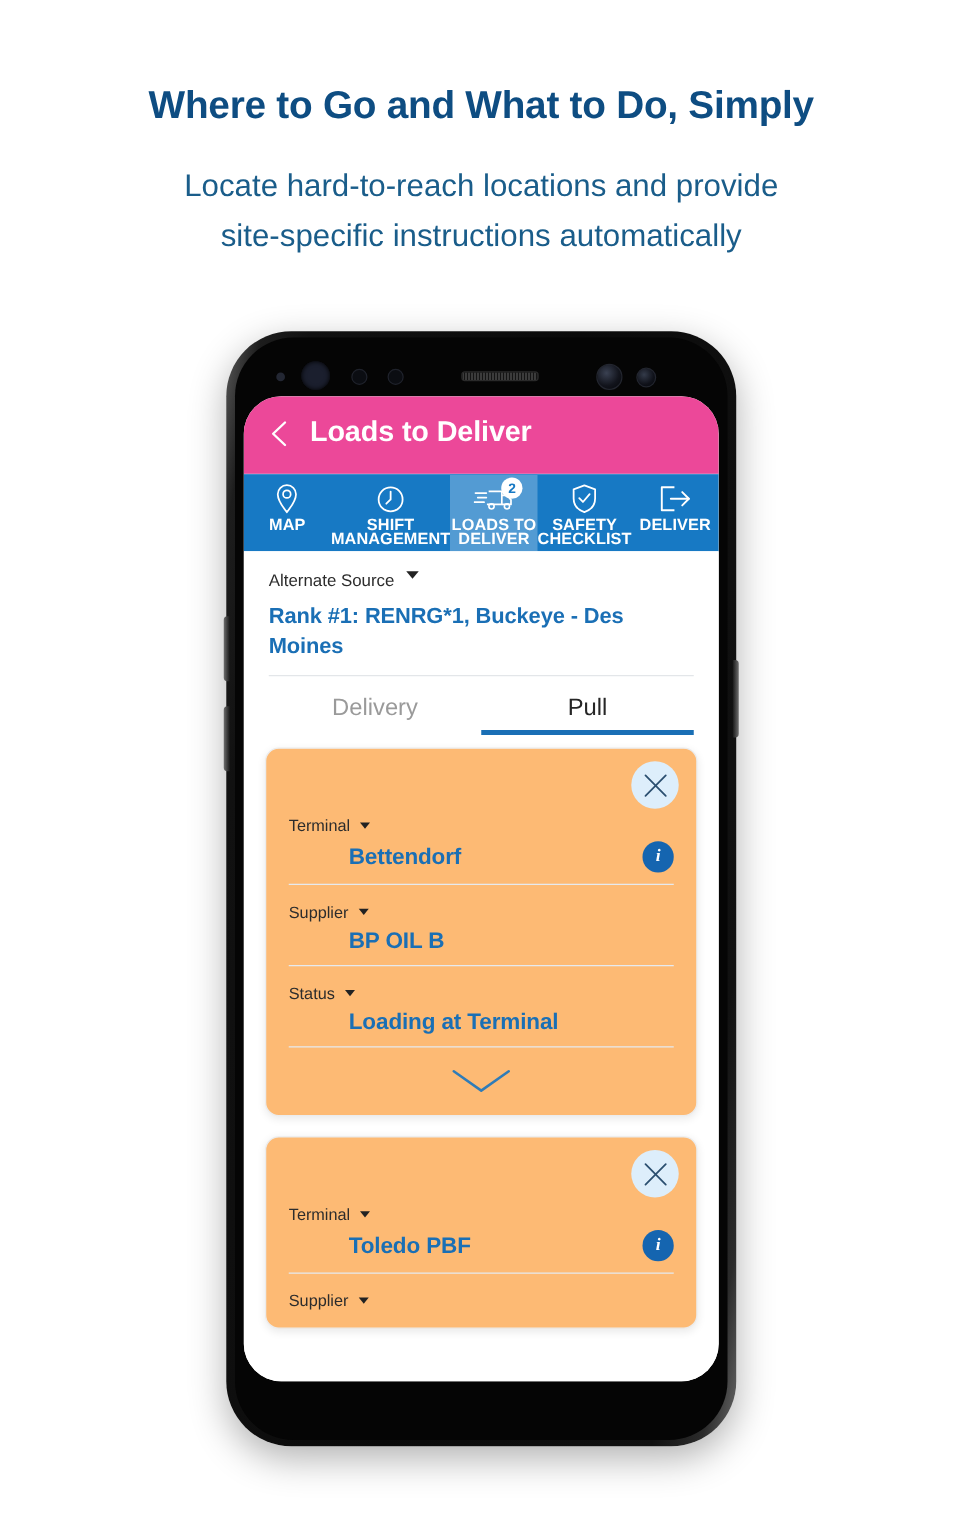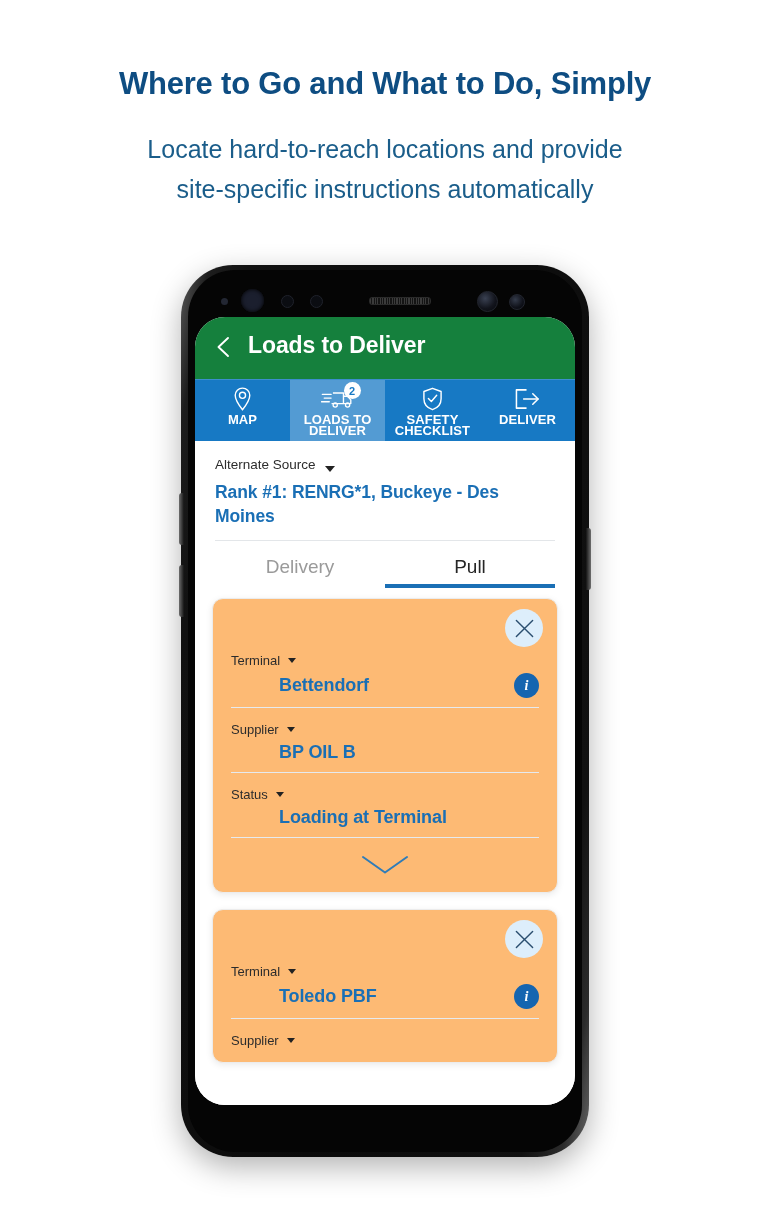--- a/index.html
+++ b/index.html
@@ -121,21 +121,21 @@
   .screen {
     position: absolute;
     left: 14px; top: 52px; right: 14px; bottom: 52px;
     border-radius: 30px;
     overflow: hidden;
     background: #ffffff;
   }
 
   
   .appbar {
-    background: #15803d;
+    background: #ec4899;
     height: 62px;
     position: relative;
   }
   .back-chevron {
     position: absolute;
     left: 17px; top: 18px;
     width: 24px; height: 24px;
     cursor: pointer;
   }
   .app-title {
@@ -201,21 +201,21 @@
     height: calc(100% - 123px);
     position: relative;
     overflow: hidden;
   }
 
   .source-block { padding: 16px 20px 0 20px; }
   .field-label {
     font-size: 13.5px;
     color: #2c2c2c;
     display: flex;
-    align-items: flex-end;
+    align-items: flex-start;
     gap: 9px;
   }
   .caret {
     width: 0; height: 0;
     border-left: 5px solid transparent;
     border-right: 5px solid transparent;
     border-top: 6px solid #222;
     display: inline-block;
   }
   .source-value {
@@ -376,20 +376,29 @@
       <div class="tab">
         <span class="tab-ico">
           <svg width="21" height="24" viewBox="0 0 22 26" fill="none">
             <path d="M11 1.2C6.6 1.2 3.1 4.7 3.1 9c0 5.8 7.9 15.6 7.9 15.6S18.9 14.8 18.9 9c0-4.3-3.5-7.8-7.9-7.8z" stroke="#ffffff" stroke-width="1.5"></path>
             <circle cx="11" cy="9" r="3.3" stroke="#ffffff" stroke-width="1.5"></circle>
           </svg>
         </span>
         <span class="tab-label">MAP</span>
       </div>
 
+      <div class="tab">
+        <span class="tab-ico">
+          <svg width="23" height="23" viewBox="0 0 24 24" fill="none">
+            <circle cx="12" cy="12" r="10" stroke="#ffffff" stroke-width="1.5"></circle>
+            <path d="M12 12 L12 5.5 M12 12 L8.4 15.6" stroke="#ffffff" stroke-width="1.5" stroke-linecap="round"></path>
+          </svg>
+        </span>
+        <span class="tab-label">SHIFT<br>MANAGEMENT</span>
+      </div>
 
       <div class="tab active">
         <span class="tab-ico">
           <svg width="33" height="22" viewBox="0 0 36 24" fill="none">
             <path d="M13 5.5 H24.5 V17 H11.5" stroke="#ffffff" stroke-width="1.5" stroke-linejoin="round"></path>
             <path d="M24.5 9 H29 L32.5 13 V17 H24.5" stroke="#ffffff" stroke-width="1.5" stroke-linejoin="round"></path>
             <circle cx="15.5" cy="18.6" r="2.3" stroke="#ffffff" stroke-width="1.4"></circle>
             <circle cx="29" cy="18.6" r="2.3" stroke="#ffffff" stroke-width="1.4"></circle>
             <path d="M1.5 7 H11 M3.5 11 H11 M0.5 15 H9" stroke="#ffffff" stroke-width="1.5" stroke-linecap="round"></path>
           </svg>

